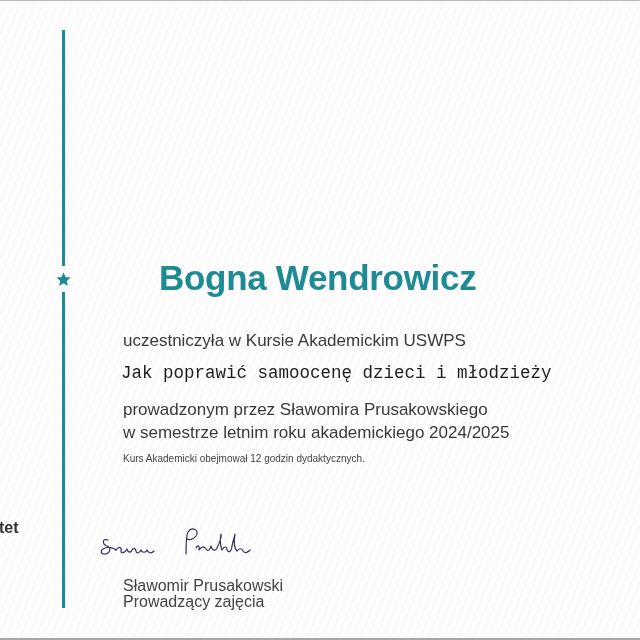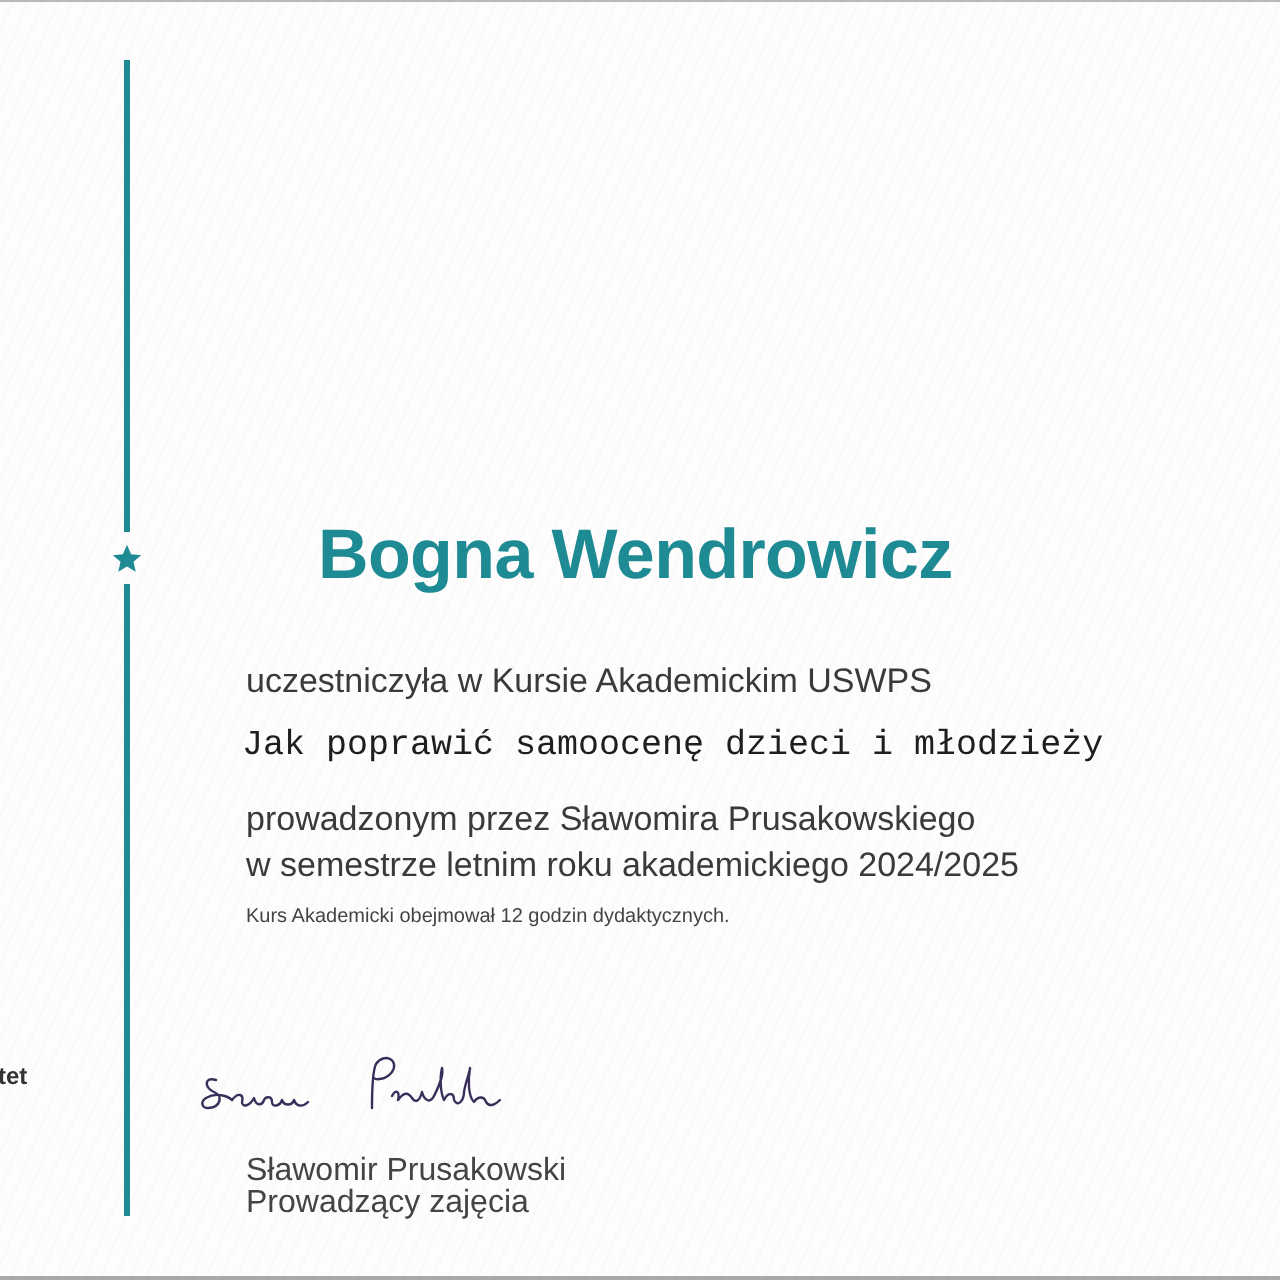--- a/index.html
+++ b/index.html
@@ -13,21 +13,21 @@
       background:
         repeating-linear-gradient(112deg, rgba(0,0,0,0) 0px, rgba(0,0,0,0) 5px, rgba(200,200,200,0.10) 6px, rgba(0,0,0,0) 7px),
         #fdfdfd;
     }
     .edge-top { position: absolute; left: 0; top: 0; width: 640px; height: 1px; background: #b8b8b8; }
     .edge-bottom { position: absolute; left: 0; top: 638px; width: 640px; height: 2px; background: #a9a9a9; }
     .vline { position: absolute; left: 62px; width: 3px; background: #1e8a94; }
     .vline.top { top: 30px; height: 236px; }
     .vline.bottom { top: 292px; height: 316px; }
     .star { position: absolute; left: 55px; top: 271px; width: 17px; height: 17px; }
-    .cut-text { position: absolute; left: -1px; top: 531px; font-family: "Liberation Sans", sans-serif; font-weight: bold; font-size: 12px; color: #333; }
+    .cut-text { position: absolute; left: -1px; top: 519px; font-family: "Liberation Sans", sans-serif; font-weight: bold; font-size: 16px; color: #333; }
     .logo { position: absolute; left: 123px; top: 30px; font-family: "Liberation Sans", sans-serif; font-size: 18px; line-height: 19px; color: #222; }
     .logo .accent { color: #1e8a94; font-weight: bold; }
     .title { position: absolute; left: 122px; top: 172px; font-family: "Liberation Sans", sans-serif; font-size: 39px; letter-spacing: 1px; color: #2b2b2b; font-weight: normal; }
     .name { position: absolute; left: 123px; top: 258px; font-family: "Liberation Sans", sans-serif; font-weight: bold; font-size: 35px; color: #1e8a94; letter-spacing: -0.3px; margin-left: 36px; }
     .line1 { position: absolute; left: 123px; top: 331px; font-family: "Liberation Sans", sans-serif; font-size: 17px; color: #3a3a3a; }
     .course { position: absolute; left: 121px; top: 363px; font-family: Liberation Mono, monospace; font-size: 17.5px; color: #1e1e1e; }
     .line3 { position: absolute; left: 123px; top: 398px; font-family: "Liberation Sans", sans-serif; font-size: 17px; color: #3a3a3a; line-height: 23px; }
     .hours { position: absolute; left: 123px; top: 453px; font-family: "Liberation Sans", sans-serif; font-size: 10px; color: #444; }
     .signature { position: absolute; left: 98px; top: 524px; width: 172px; height: 40px; }
     .signer { position: absolute; left: 123px; top: 578px; font-family: "Liberation Sans", sans-serif; font-size: 16px; line-height: 16px; color: #444; }

